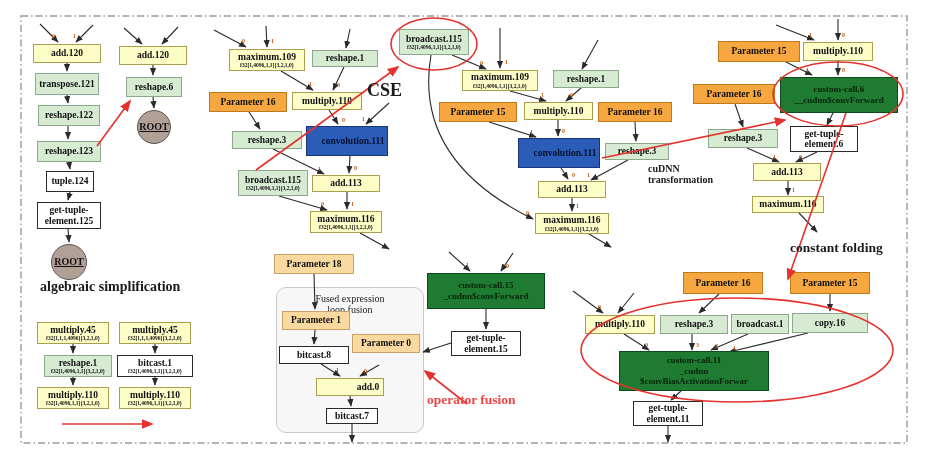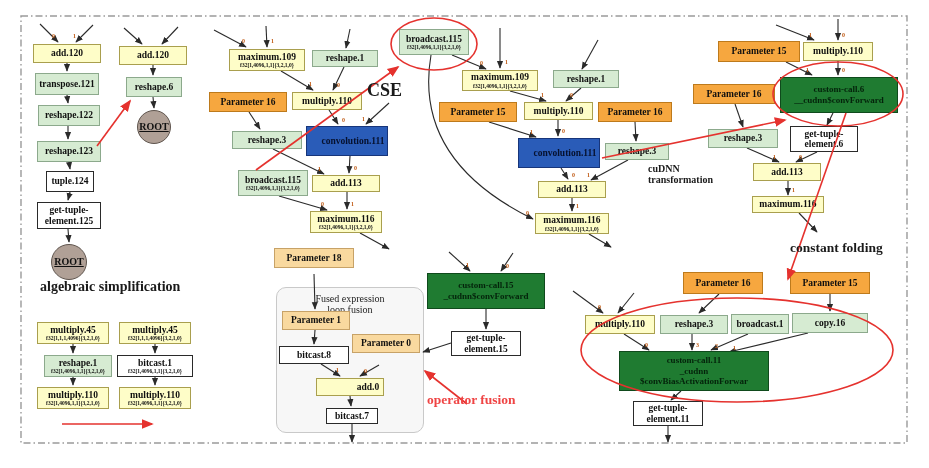--- a/index.html
+++ b/index.html
@@ -297,21 +297,21 @@
       <div class="node white" style="left: 790px; top: 126px; width: 68px; height: 26px;">
         <div class="lbl">get-tuple-
 element.6</div>
       </div>
       <div class="node yellow" style="left: 753px; top: 163px; width: 68px; height: 18px;">
         <div class="lbl">add.113</div>
       </div>
       <div class="node yellow" style="left: 752px; top: 196px; width: 72px; height: 17px;">
         <div class="lbl">maximum.116</div>
       </div>
-      <div class="node peach" style="left: 274px; top: 248px; width: 80px; height: 20px;">
+      <div class="node peach" style="left: 274px; top: 254px; width: 80px; height: 20px;">
         <div class="lbl">Parameter 18</div>
       </div>
       <div class="node group" style="left: 276px; top: 287px; width: 148px; height: 146px;">
         <div class="lbl">Fused expression
 loop fusion</div>
       </div>
       <div class="node peach" style="left: 282px; top: 311px; width: 68px; height: 19px;">
         <div class="lbl">Parameter 1</div>
       </div>
       <div class="node white" style="left: 279px; top: 346px; width: 70px; height: 18px;">

